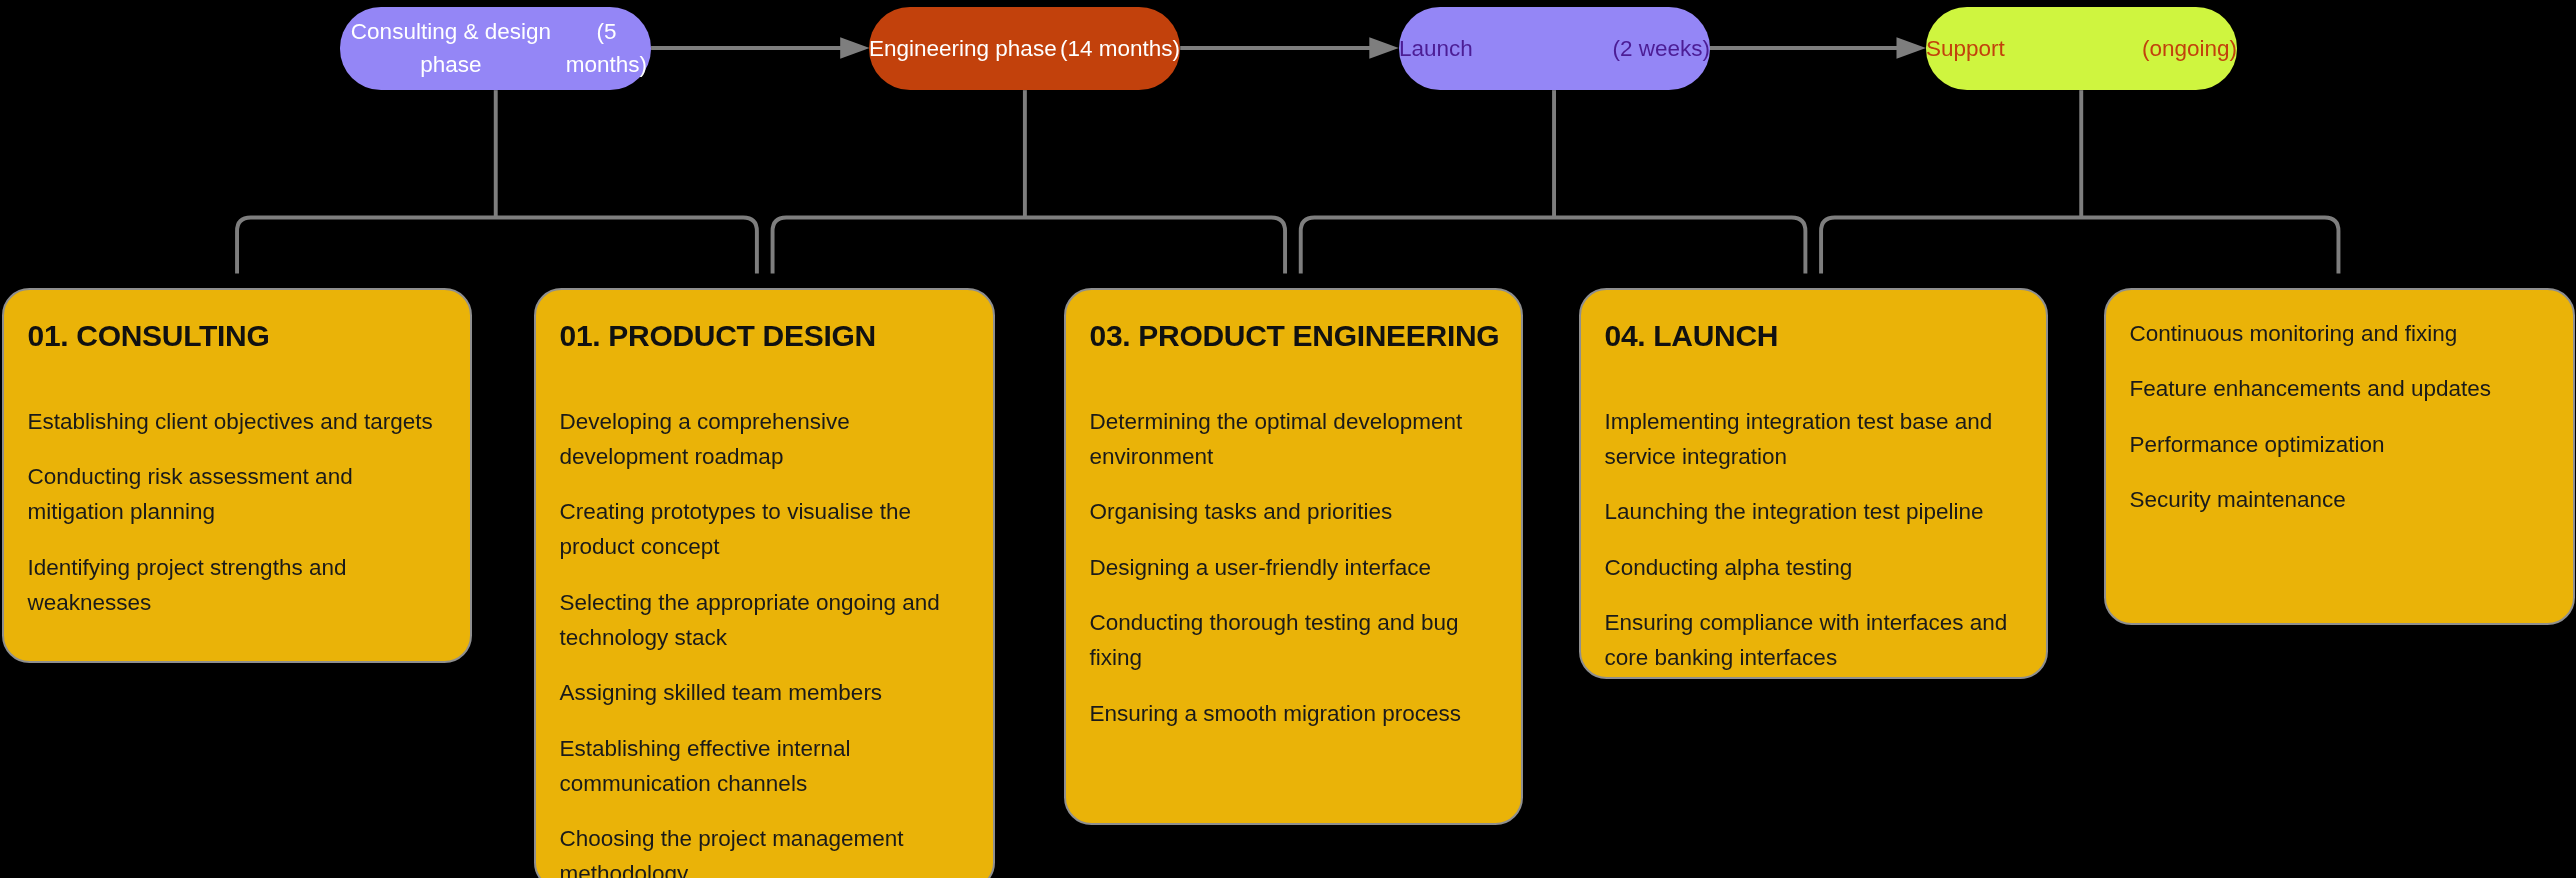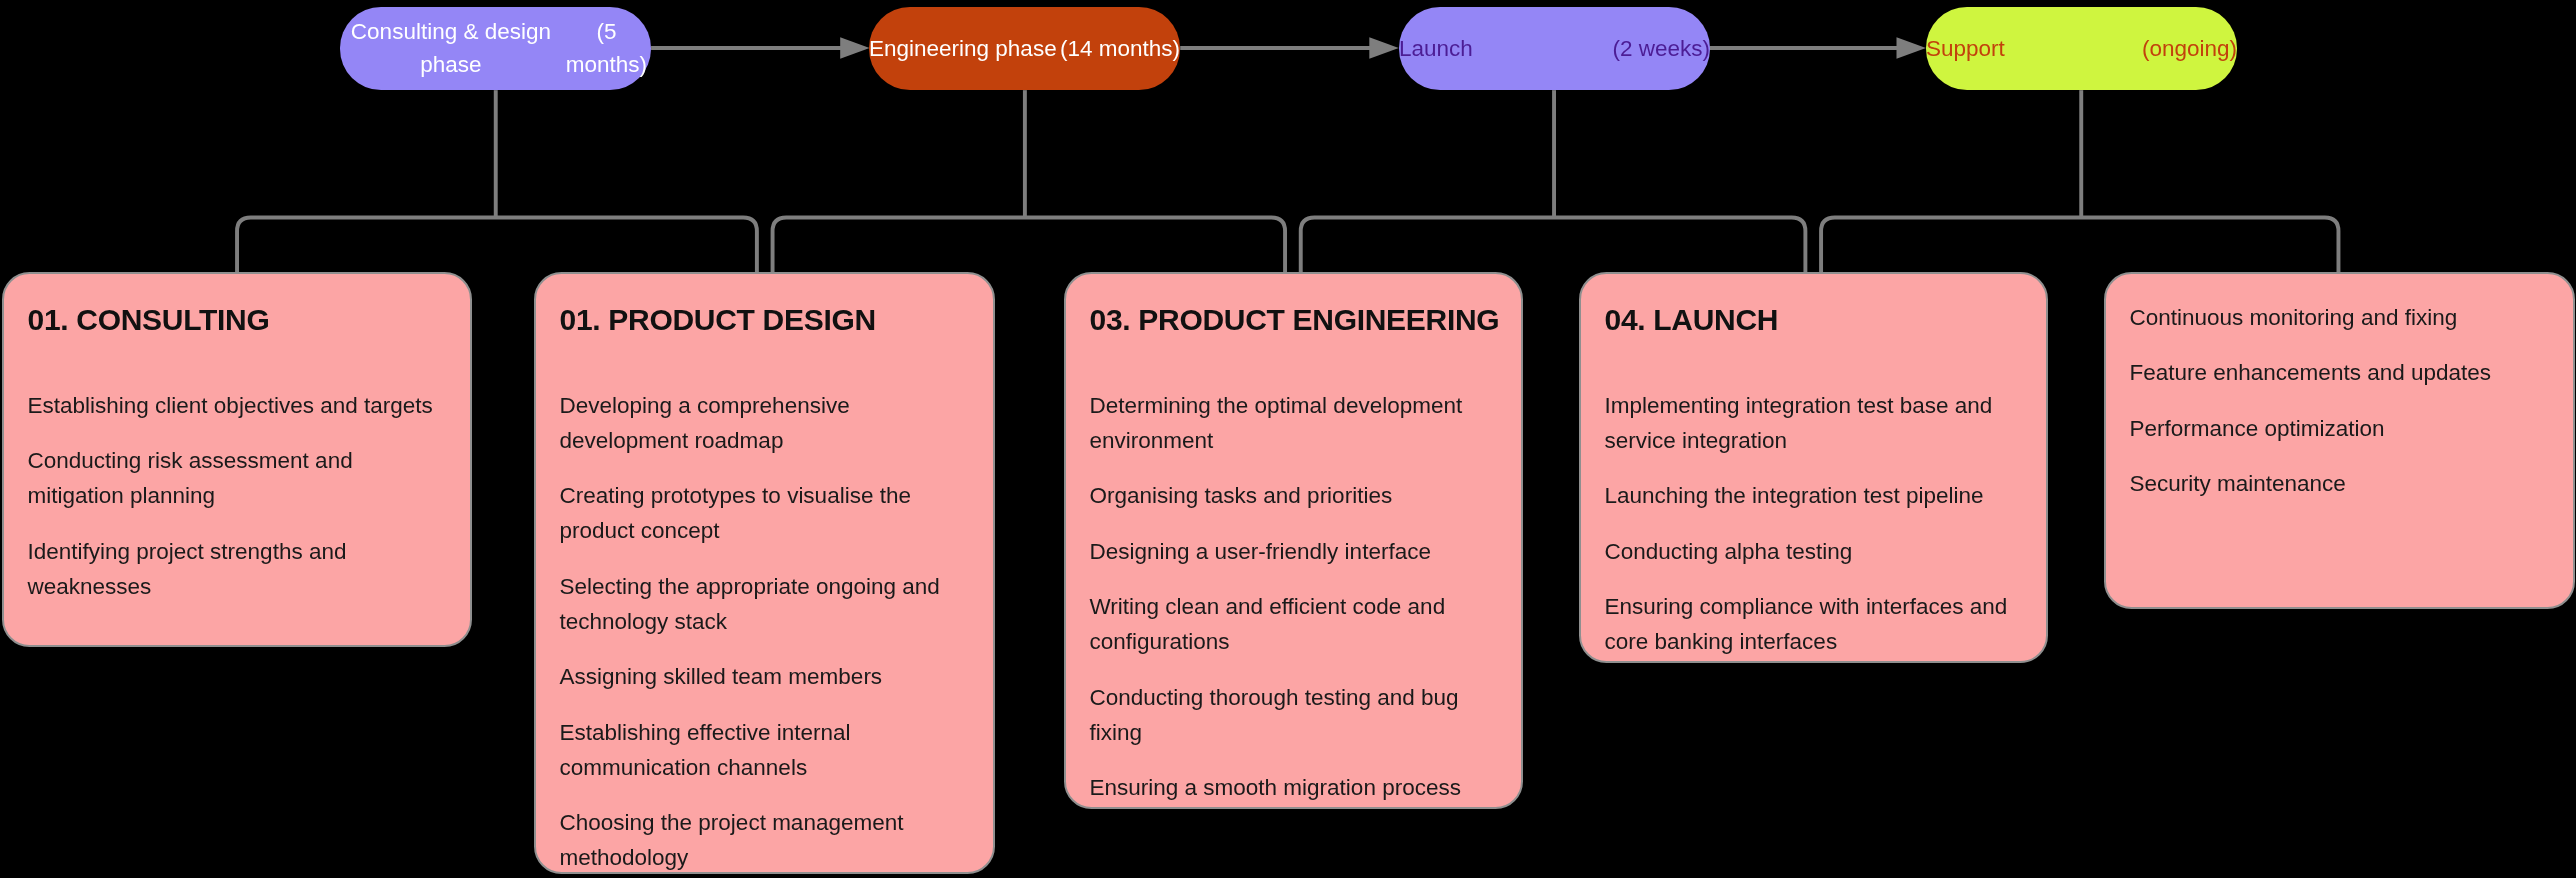--- a/index.html
+++ b/index.html
@@ -31,22 +31,22 @@
     align-items: center;
     justify-content: space-between;
     text-align: center;
     font-size: 22.5px;
     line-height: 33px;
     font-weight: 500;
     z-index: 2;
   }
   .card {
     position: absolute;
-    top: 272px;
-    background: #fca5a5;
+    top: 288px;
+    background: #eab308;
     border: 2px solid #8f8f8f;
     border-radius: 27.4px;
     box-sizing: border-box;
     padding: 25.5px 23.5px 9.8px 23.5px;
     color: #111111;
     z-index: 2;
   }
   .card h2 {
     margin: 0 0 49px 0;
     font-size: 30px;
@@ -116,21 +116,20 @@
       <p class="item">Selecting the appropriate ongoing and technology stack</p>
       <p class="item">Assigning skilled team members</p>
       <p class="item">Establishing effective internal communication channels</p>
       <p class="item">Choosing the project management methodology</p>
     </div>
     <div class="card" style="left: 1064px; width: 459px; height: 537px;">
       <h2>03. PRODUCT ENGINEERING</h2>
       <p class="item">Determining the optimal development environment</p>
       <p class="item">Organising tasks and priorities</p>
       <p class="item">Designing a user-friendly interface</p>
-      <p class="item">Writing clean and efficient code and configurations</p>
       <p class="item">Conducting thorough testing and bug fixing</p>
       <p class="item">Ensuring a smooth migration process</p>
     </div>
     <div class="card" style="left: 1579px; width: 469px; height: 391px;">
       <h2>04. LAUNCH</h2>
       <p class="item">Implementing integration test base and service integration</p>
       <p class="item">Launching the integration test pipeline</p>
       <p class="item">Conducting alpha testing</p>
       <p class="item">Ensuring compliance with interfaces and core banking interfaces</p>
     </div>

